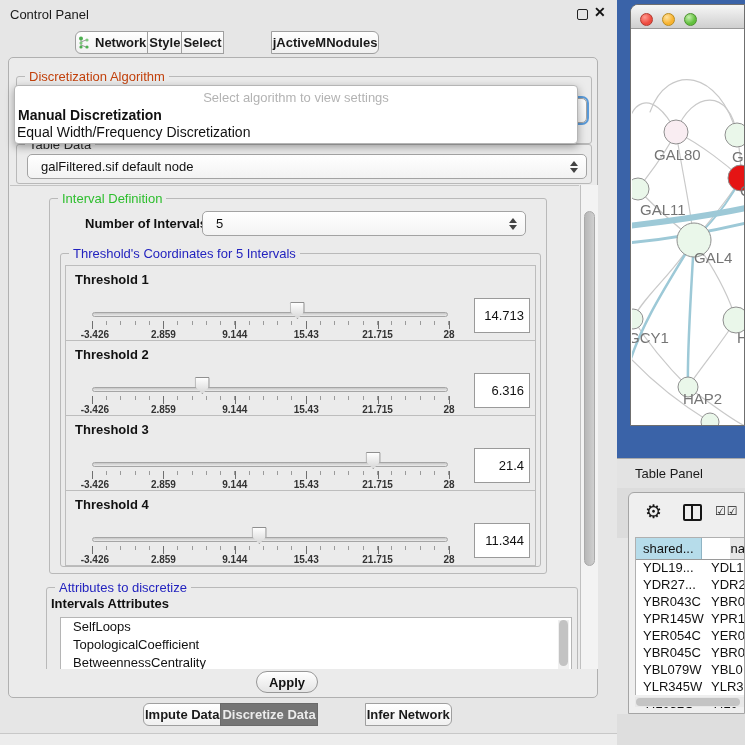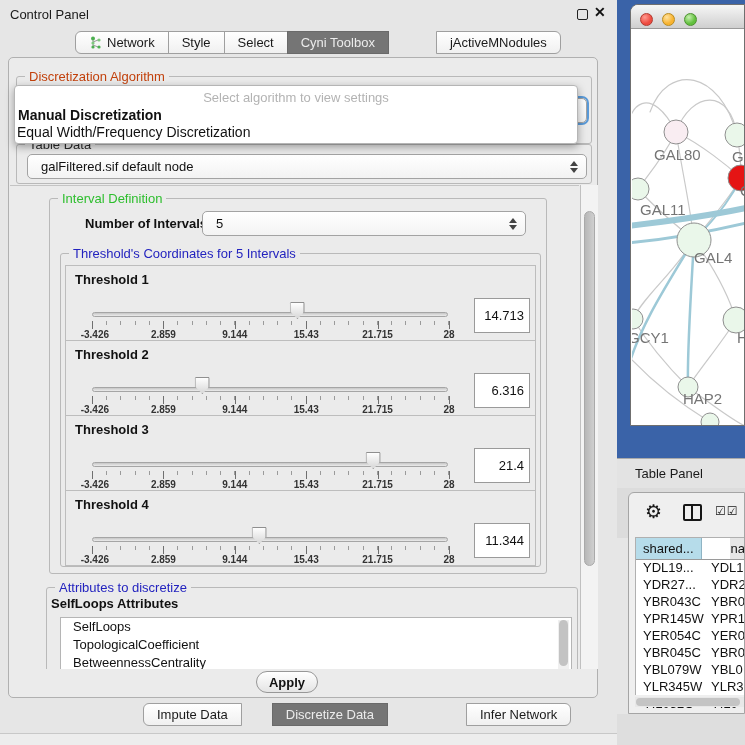--- a/index.html
+++ b/index.html
@@ -6,26 +6,26 @@
   *{box-sizing:border-box;font-family:"Liberation Sans",sans-serif;}
   #root{position:relative;width:745px;height:745px;overflow:hidden;background:#e6e6e6;}
 
   
   #control-panel{position:absolute;left:0;top:0;width:617px;height:745px;background:#e6e6e6;}
   .cp-title{position:absolute;left:10px;top:7px;font-size:13px;color:#1a1a1a;}
   .win-btn-float{position:absolute;left:577px;top:9px;width:11px;height:11px;border:1.5px solid #222;border-radius:2px;background:transparent;}
   .win-btn-close{position:absolute;left:594px;top:4px;font-size:14px;font-weight:bold;color:#111;}
 
   .seg-bar{position:absolute;display:flex;}
-  .seg{padding:3px 13px;background:linear-gradient(#ffffff,#f0f0f0);border:1px solid #9f9f9f;font-size:13px;font-weight:400;color:#1a1a1a;margin-left:-1px;white-space:nowrap;display:flex;align-items:center;gap:5px;}
+  .seg{padding:3px 1px;background:linear-gradient(#ffffff,#f0f0f0);border:1px solid #9f9f9f;font-size:13px;font-weight:700;color:#1a1a1a;margin-left:-1px;white-space:nowrap;display:flex;align-items:center;gap:5px;}
   .seg:first-child{border-radius:6px 0 0 6px;margin-left:0;}
   .seg:last-child{border-radius:0 6px 6px 0;margin-left:47px;}
   .seg.selected{background:#757575;color:#ececec;border-color:#6a6a6a;}
   #top-tabs{left:75px;top:31px;}
-  #bottom-tabs{left:143px;top:703px;gap:31px;}
+  #bottom-tabs{left:143px;top:703px;}
 
   #main-panel{position:absolute;left:8px;top:57px;width:590px;height:641px;background:#ebebeb;border:1px solid #b0b0b0;border-radius:5px;}
 
   .group{position:absolute;border:1px solid #b9b9b9;border-radius:3px;}
   .group-label{position:absolute;top:-8px;left:8px;background:#ebebeb;padding:0 4px;font-size:13px;white-space:nowrap;}
   .lbl-gray{color:#c2410c;}
   .lbl-green{color:#2dbe2d;}
   .lbl-blue{color:#2323bf;}
   .lbl-dark{color:#2b2b2b;}
 
@@ -121,23 +121,20 @@
             <circle cx="10" cy="11" r="1.6" fill="#4caf50"></circle>
           </svg>
           <span>Network</span>
         </div>
         <div class="seg">
           <span>Style</span>
         </div>
         <div class="seg">
           <span>Select</span>
         </div>
-        <div class="seg selected">
-          <span>Cyni Toolbox</span>
-        </div>
         <div class="seg">
           <span>jActiveMNodules</span>
         </div>
       </div>
 
     <div id="main-panel">
 
       <div class="group" style="left:7px;top:18px;width:576px;height:68px;">
         <span class="group-label lbl-gray">Discretization Algorithm</span>
         <div class="combo focus-ring" style="left:8px;top:21px;width:562px;height:25px;">
@@ -273,21 +270,21 @@
                     <span class="tick-label" style="left: 100%;">28</span>
                   </div>
     <div class="vbox">11.344</div>
   </div>
 </div>
           </div>
         </div>
 
         <div class="group" style="left:36px;top:401px;width:532px;height:88px;">
           <span class="group-label lbl-blue">Attributes to discretize</span>
-          <span style="position:absolute;left:4px;top:8px;font-size:13px;font-weight:bold;color:#111;">SelfLoops Attributes</span>
+          <span style="position:absolute;left:4px;top:8px;font-size:13px;font-weight:bold;color:#111;">Intervals Attributes</span>
           <div id="attr-list">
             <div id="attr-scroll">
                 <div class="thumb"></div>
               </div>
           <div class="attr-item">SelfLoops</div>
               <div class="attr-item">TopologicalCoefficient</div>
               <div class="attr-item">BetweennessCentrality</div>
             </div>
         </div>
 

